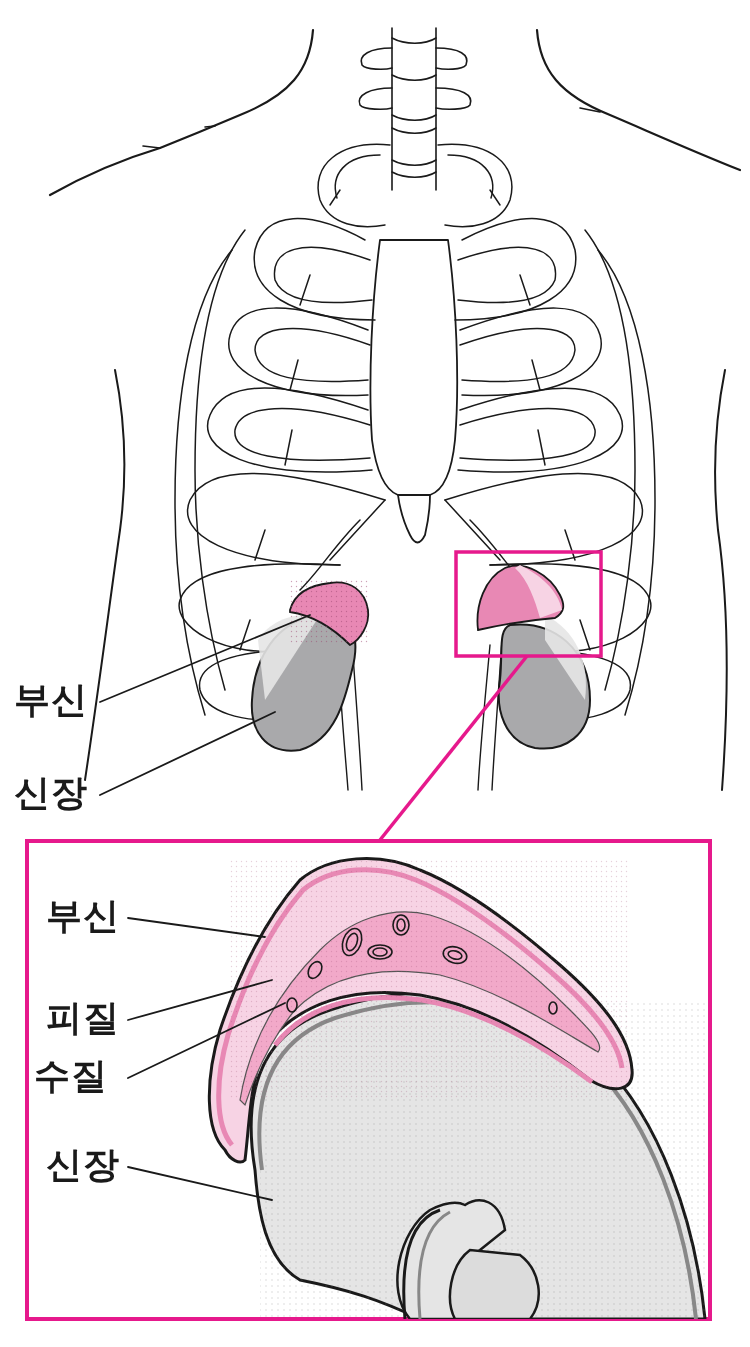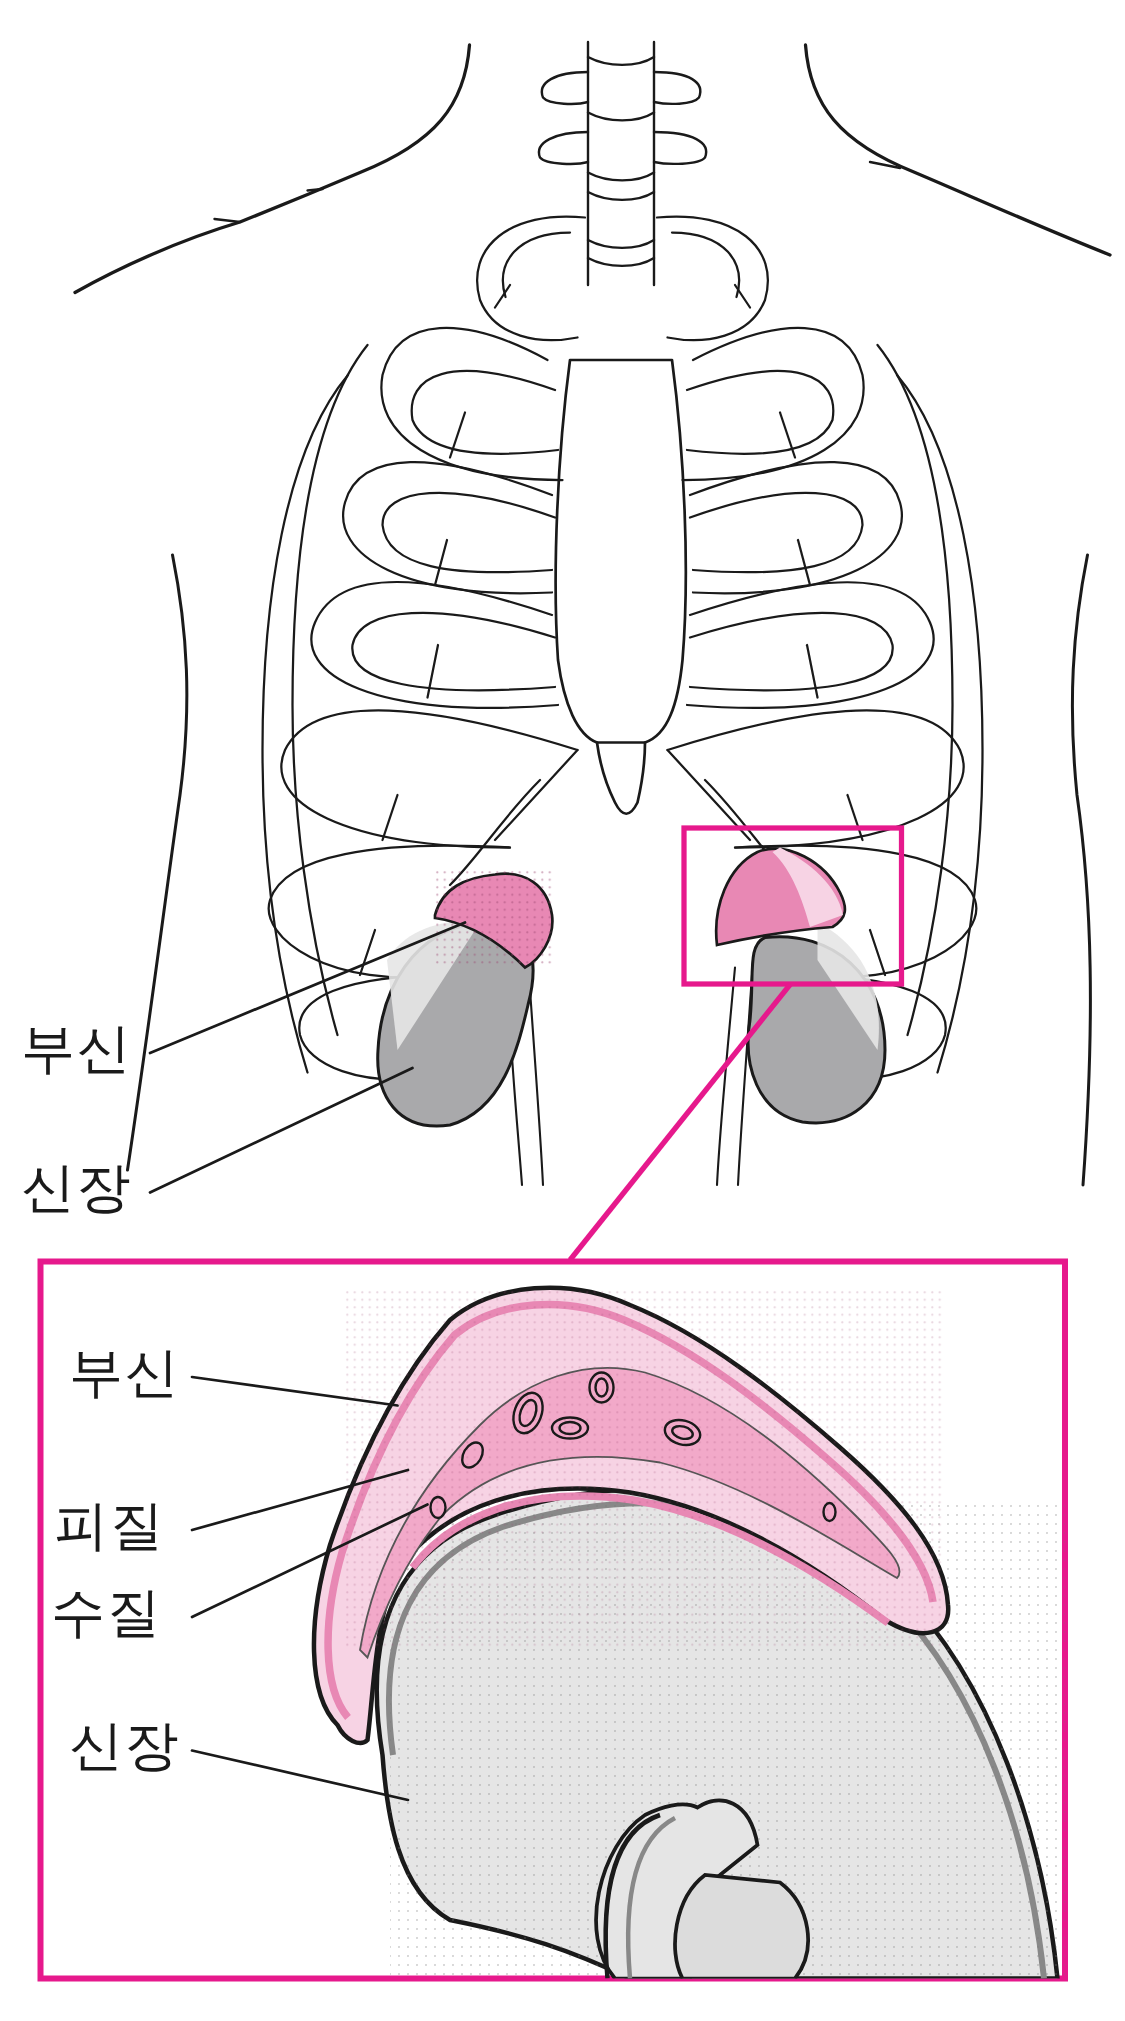--- a/index.html
+++ b/index.html
@@ -6,20 +6,21 @@
     body { width: 750px; height: 1347px; position: relative; overflow: hidden; }
     #diagram { position: absolute; left: 0; top: 0; width: 750px; height: 1347px; }
     .label {
       position: absolute;
       font-family: "DejaVu Sans", sans-serif;
       font-size: 36px;
       color: #1a1a1a;
       line-height: 1;
       white-space: nowrap;
       letter-spacing: 1px;
+      font-weight: bold;
     }
     .ln { stroke: #1a1a1a; fill: none; stroke-linecap: round; stroke-linejoin: round; }
   </style>
 </head>
 <body>
 
 <svg id="diagram" viewBox="0 0 750 1347" xmlns="http://www.w3.org/2000/svg">
   <defs>
     <pattern id="dots" width="6" height="6" patternUnits="userSpaceOnUse">
       <circle cx="2" cy="2" r="0.7" fill="#777"></circle>
@@ -170,15 +171,15 @@
   <line class="ln" stroke-width="1.8" x1="128" y1="918" x2="265" y2="937"></line>
   <line class="ln" stroke-width="1.8" x1="128" y1="1020" x2="272" y2="980"></line>
   <line class="ln" stroke-width="1.8" x1="128" y1="1078" x2="285" y2="1003"></line>
   <line class="ln" stroke-width="1.8" x1="128" y1="1167" x2="272" y2="1200"></line>
 </svg>
 
 <div class="label" style="left:14px; top:682px;">부신</div>
 <div class="label" style="left:14px; top:775px;">신장</div>
 
 <div class="label" style="left:46px; top:898px;">부신</div>
-<div class="label" style="left:36px; top:1000px;">피질</div>
+<div class="label" style="left:46px; top:1000px;">피질</div>
 <div class="label" style="left:34px; top:1058px;">수질</div>
 <div class="label" style="left:46px; top:1147px;">신장</div>
 
 </body></html>

